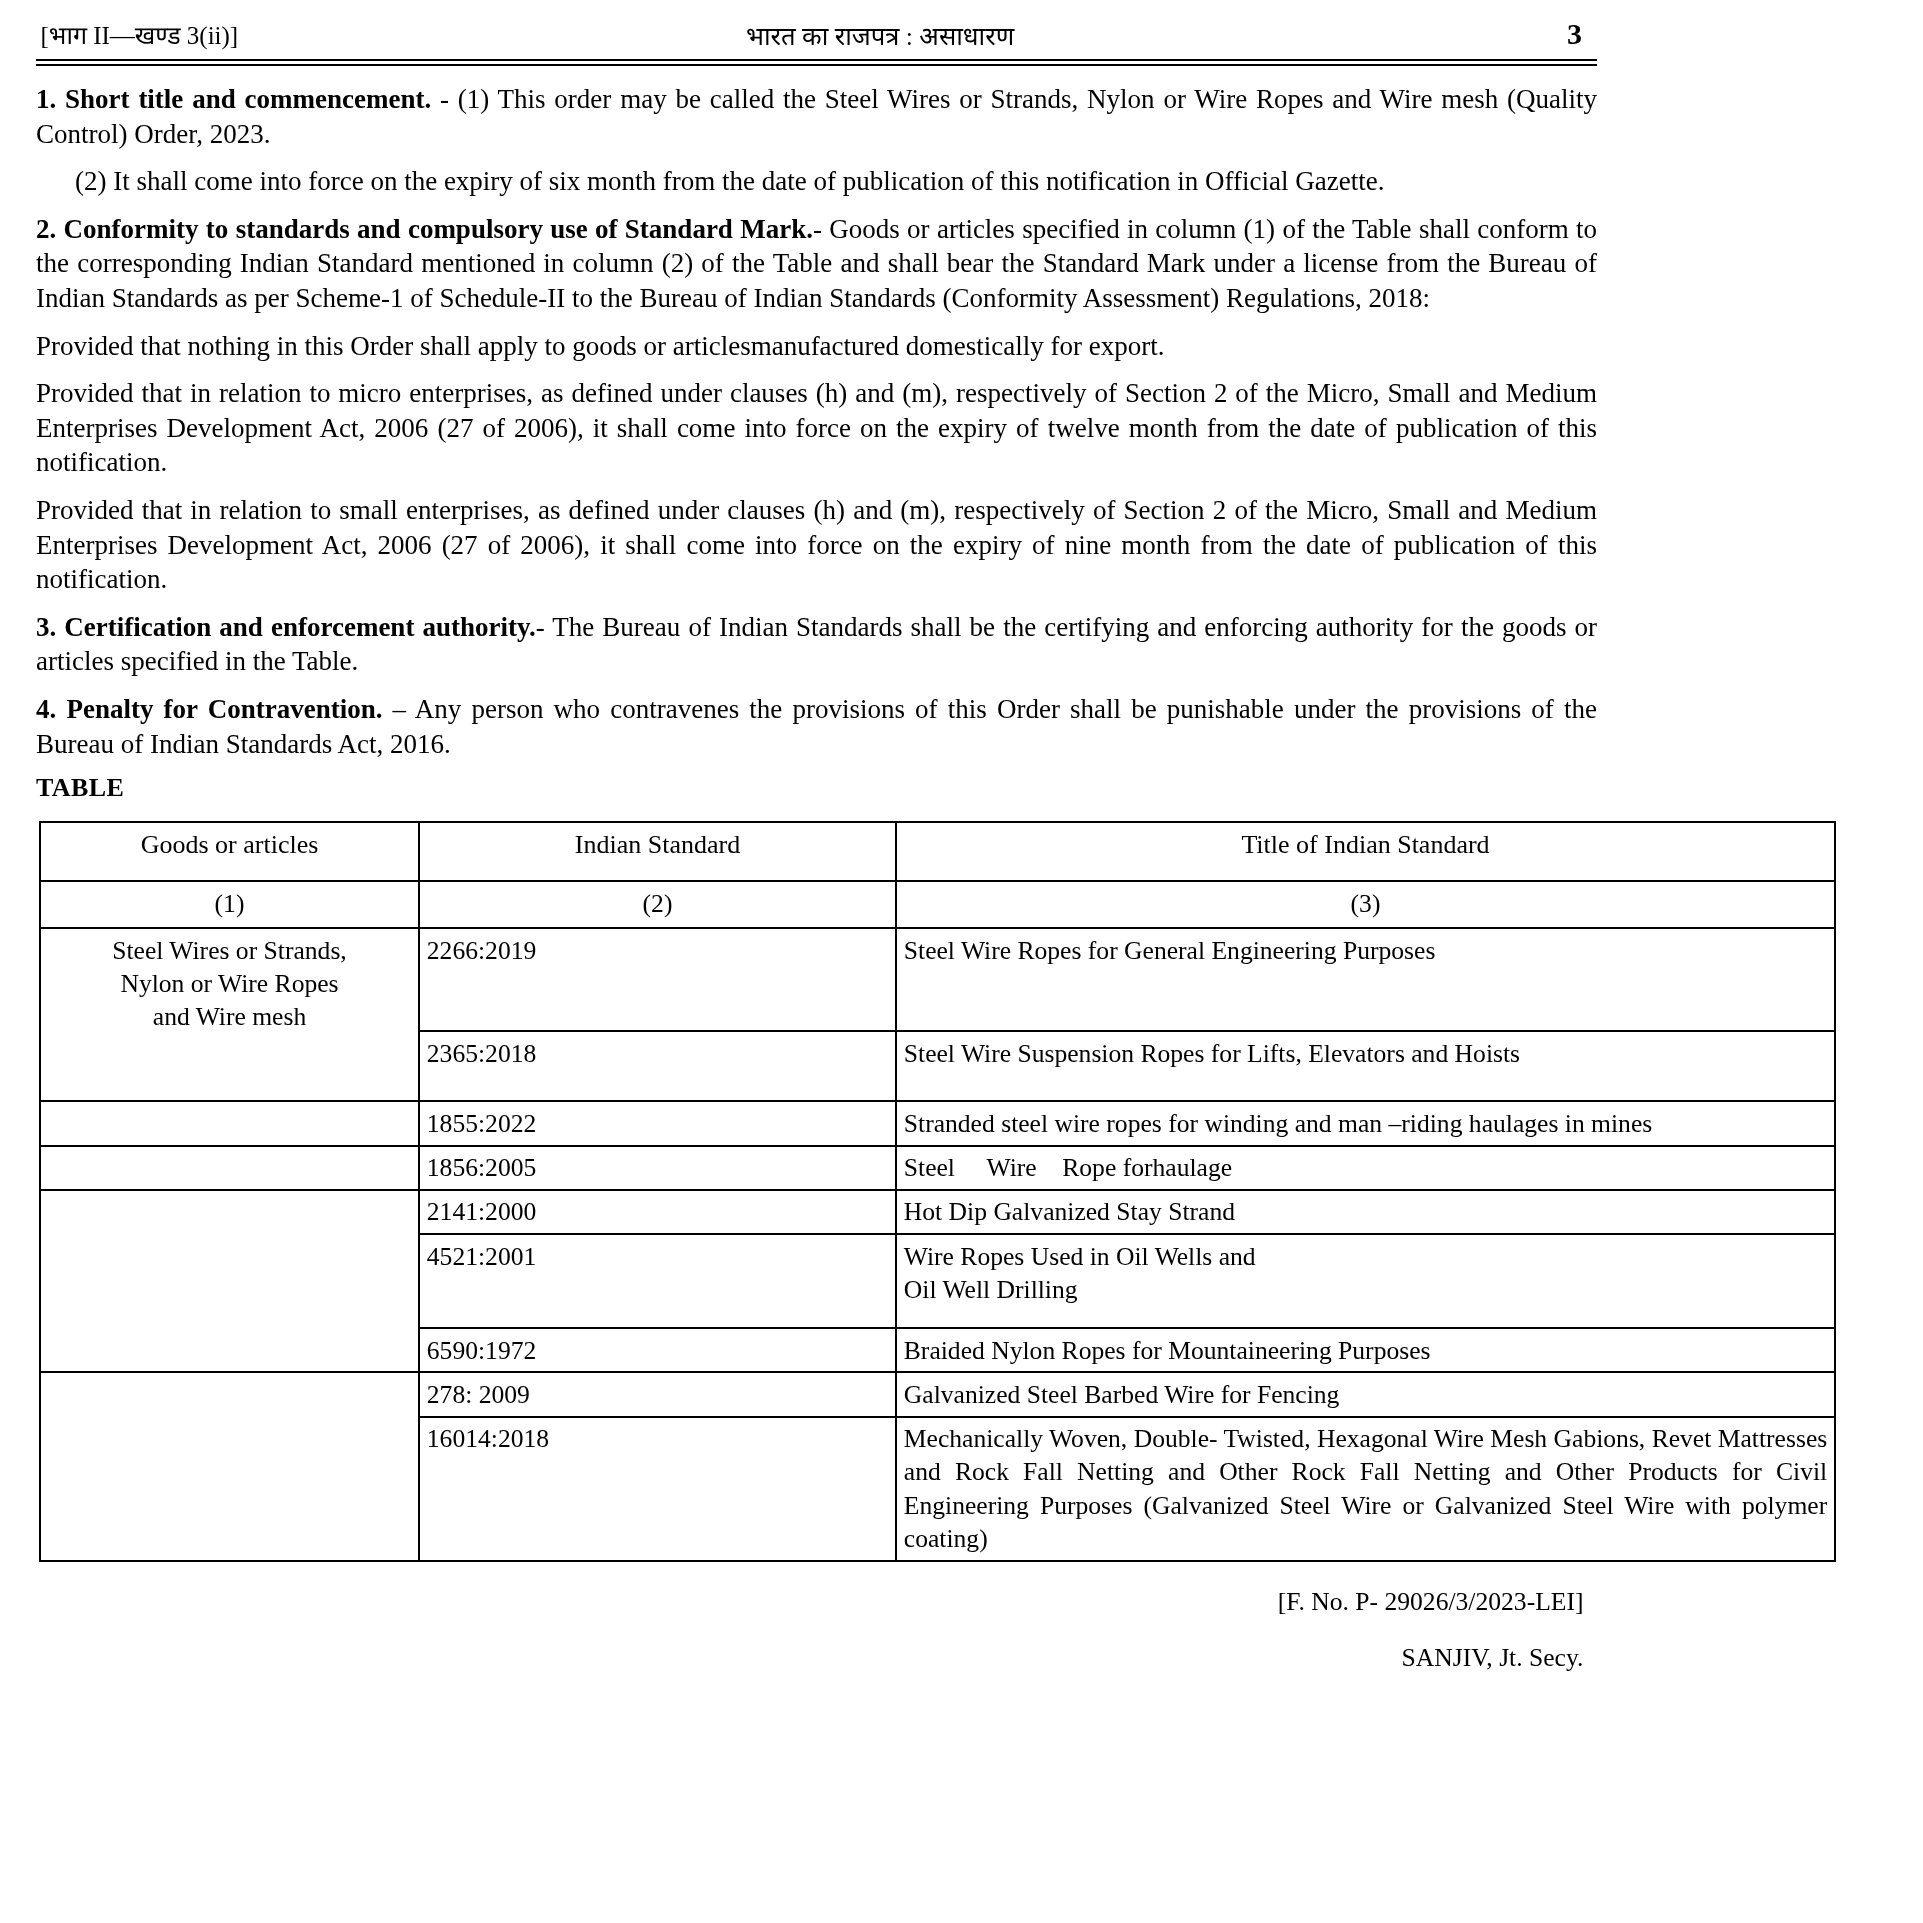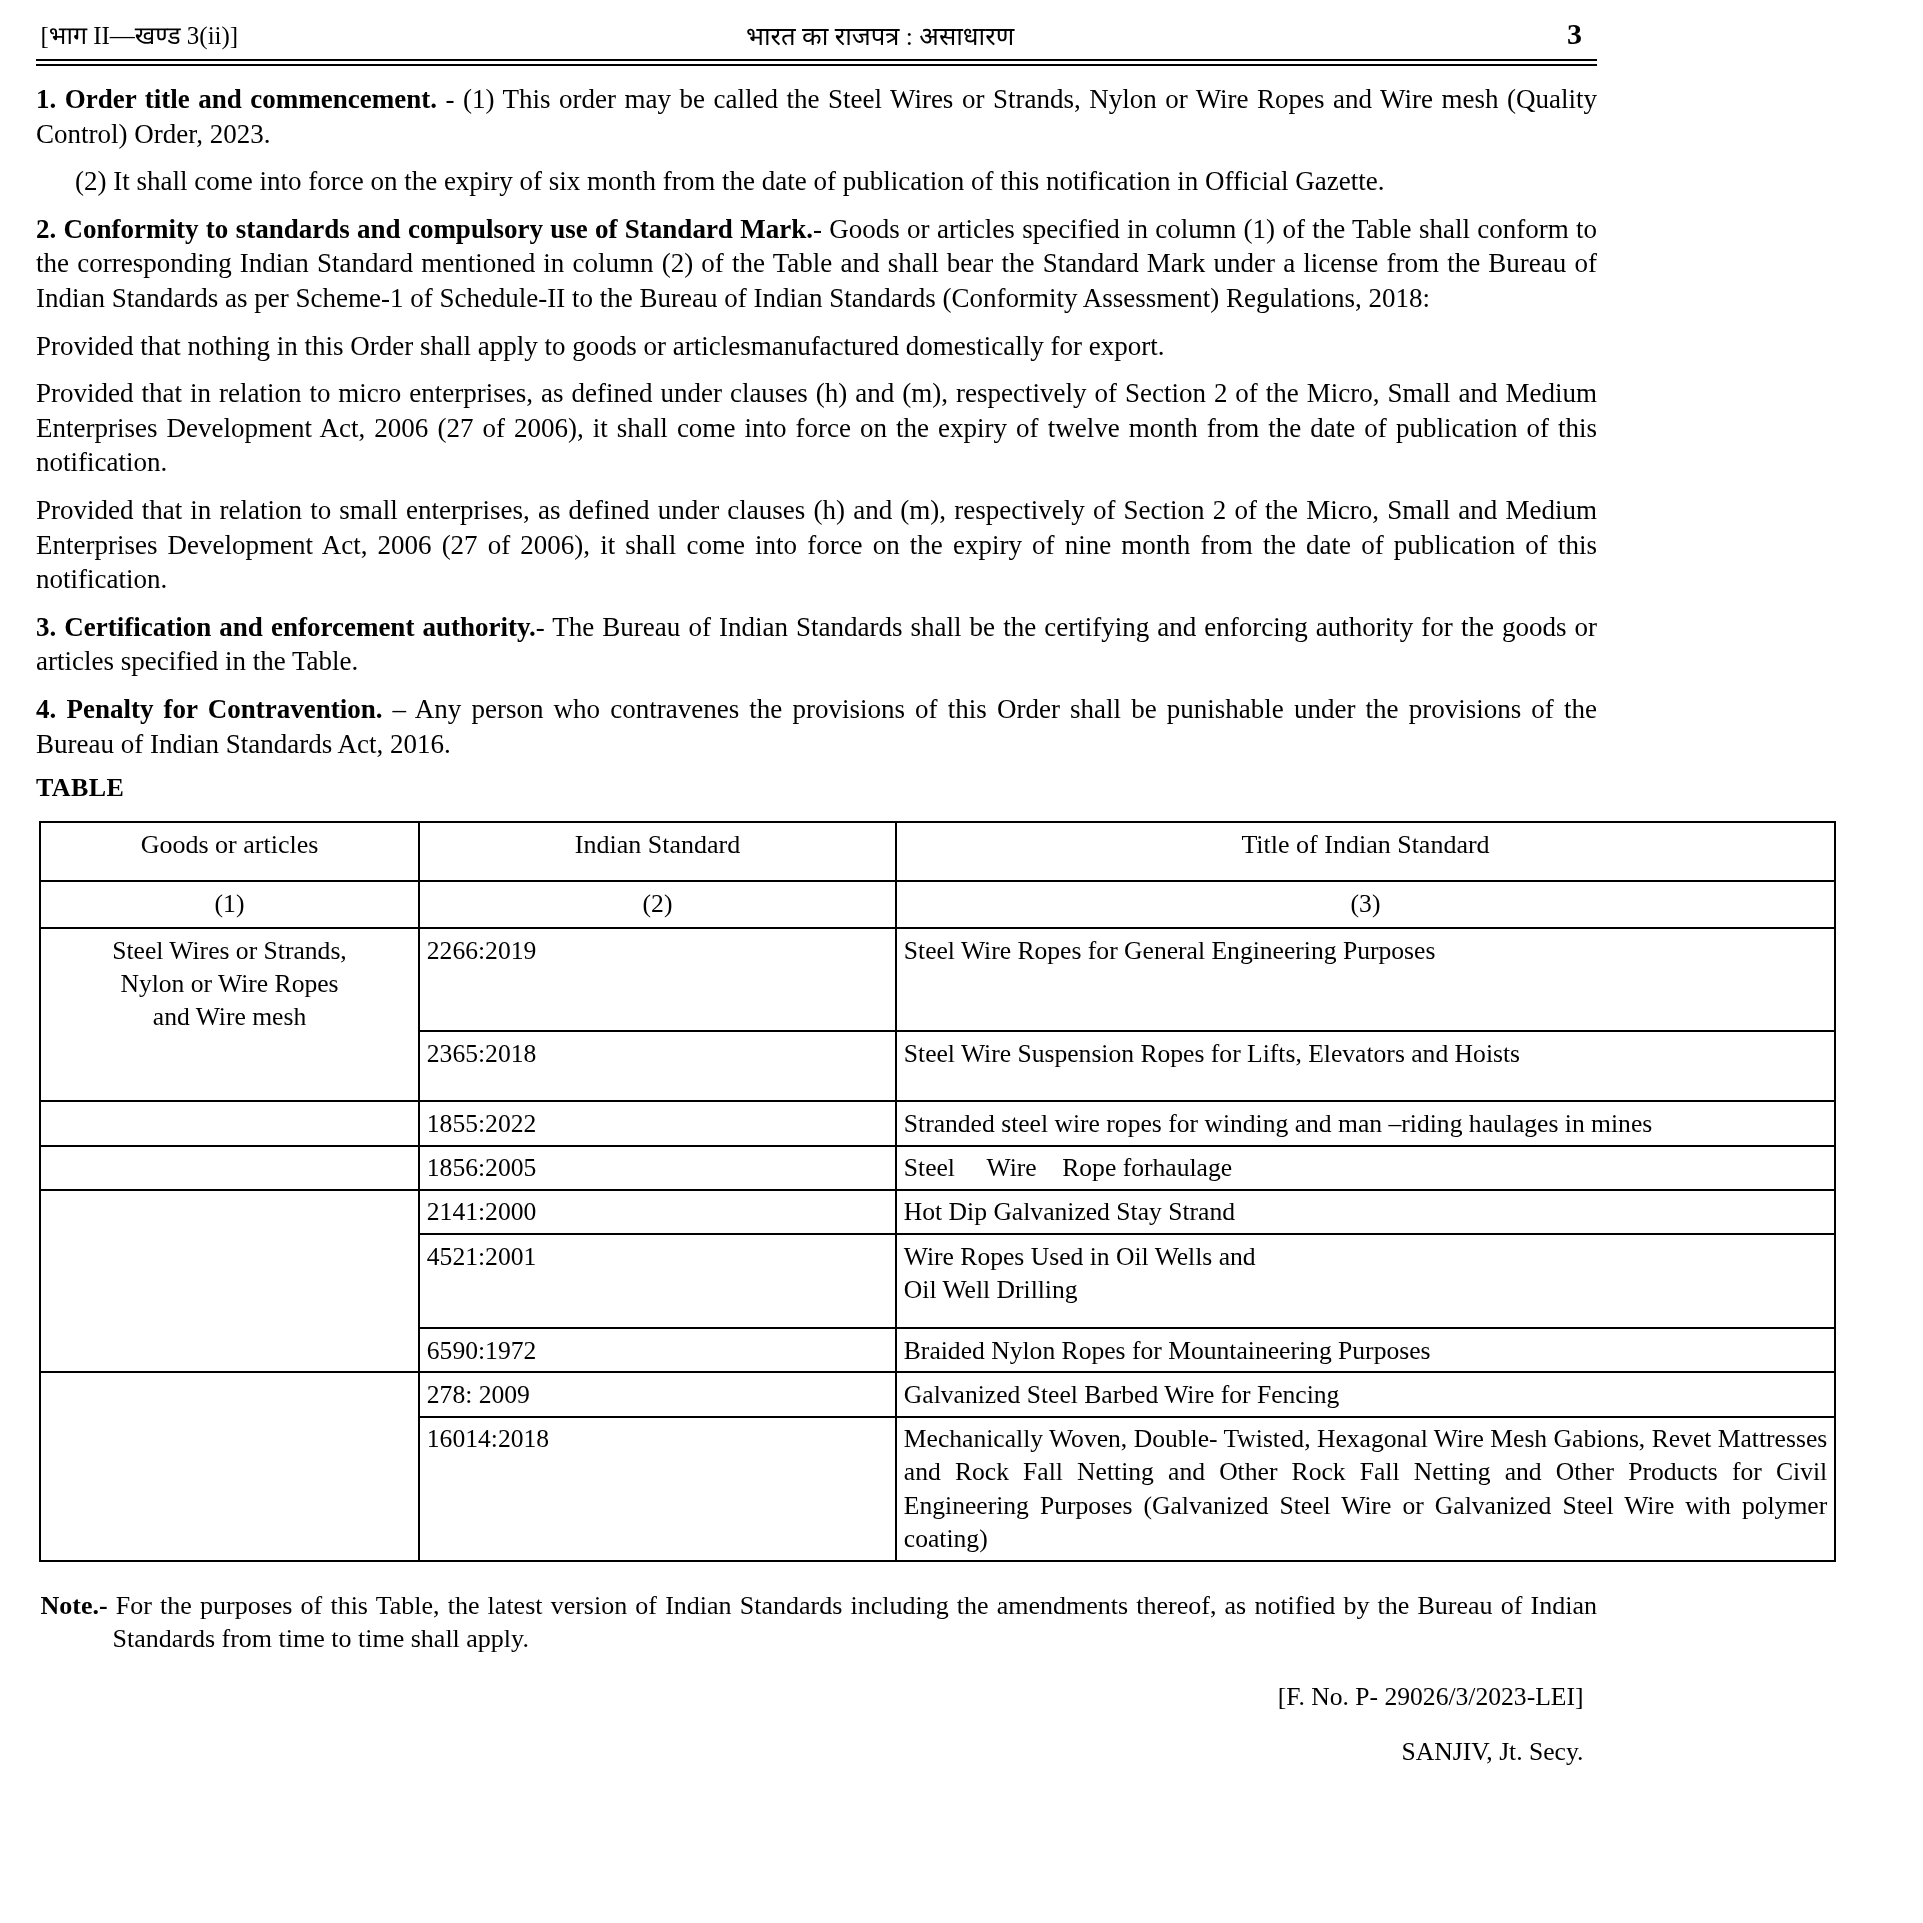--- a/index.html
+++ b/index.html
@@ -150,21 +150,21 @@
 
   <div class="runhead">
     <div class="runhead-left">[भाग II—खण्ड  3(ii)]</div>
     <div class="runhead-center">भारत का राजपत्र : असाधारण</div>
     <div class="runhead-right">3</div>
   </div>
   <div class="rule-double"></div>
 
   <div class="body">
 
-    <p class="para"><b>1.</b> <b>Order title and commencement.</b><span> - </span><span>(1) This order may be called the Steel Wires or Strands, Nylon or Wire Ropes and Wire mesh (Quality Control) Order, 2023.</span></p>
+    <p class="para"><b>1.</b> <b>Short title and commencement.</b><span> - </span><span>(1) This order may be called the Steel Wires or Strands, Nylon or Wire Ropes and Wire mesh (Quality Control) Order, 2023.</span></p>
 
     <p class="para indent"><span>(2) It shall come into force on the expiry of six month from the date of publication of this notification in Official Gazette.</span></p>
 
     <p class="para"><b>2.</b> <b>Conformity to standards and compulsory use of Standard Mark.</b><span>- </span><span>Goods or articles specified in column (1) of the Table shall conform to the corresponding Indian Standard mentioned in column (2) of the Table and shall bear the Standard Mark under a license from the Bureau of Indian Standards as per Scheme-1 of Schedule-II to the Bureau of Indian Standards (Conformity Assessment) Regulations, 2018:</span></p>
 
     <p class="para">Provided that nothing in this Order shall apply to goods or articlesmanufactured domestically for export.</p>
     <p class="para">Provided that in relation to micro enterprises, as defined under clauses (h) and (m), respectively of Section 2 of the Micro, Small and Medium Enterprises Development Act, 2006 (27 of 2006), it shall come into force on the expiry of twelve month from the date of publication of this notification.</p>
     <p class="para">Provided that in relation to small enterprises, as defined under clauses (h) and (m), respectively of Section 2 of the Micro, Small and Medium Enterprises Development Act, 2006 (27 of 2006), it shall come into force on the expiry of nine month from the date of publication of this notification.</p>
 
     <p class="para"><b>3.</b> <b>Certification and enforcement authority.</b><span>- </span><span>The Bureau of Indian Standards shall be the certifying and enforcing authority for the goods or articles specified in the Table.</span></p>
@@ -240,23 +240,18 @@
         <td class="std">278: 2009</td>
         <td class="title jl">Galvanized Steel Barbed Wire for Fencing</td>
       </tr>
       <tr>
         <td class="std">16014:2018</td>
         <td class="title">Mechanically Woven, Double- Twisted, Hexagonal Wire Mesh Gabions, Revet Mattresses and Rock Fall Netting and Other Rock Fall Netting and Other Products for Civil Engineering Purposes (Galvanized Steel Wire or Galvanized Steel Wire with polymer coating)</td>
       </tr>
     </tbody>
   </table>
 
-  <div class="note">
-    <span class="note-body">
-      <span class="lbl">Note.-</span><span> For the purposes of this Table, the latest version of Indian Standards including the amendments thereof, as notified by the Bureau of Indian Standards from time to time shall apply.</span>
-    </span>
-  </div>
 
   <div class="fileno">[F. No. P- 29026/3/2023-LEI]</div>
   <div class="signer">SANJIV, Jt. Secy.</div>
 
 </div>
 
 
 </body></html>

